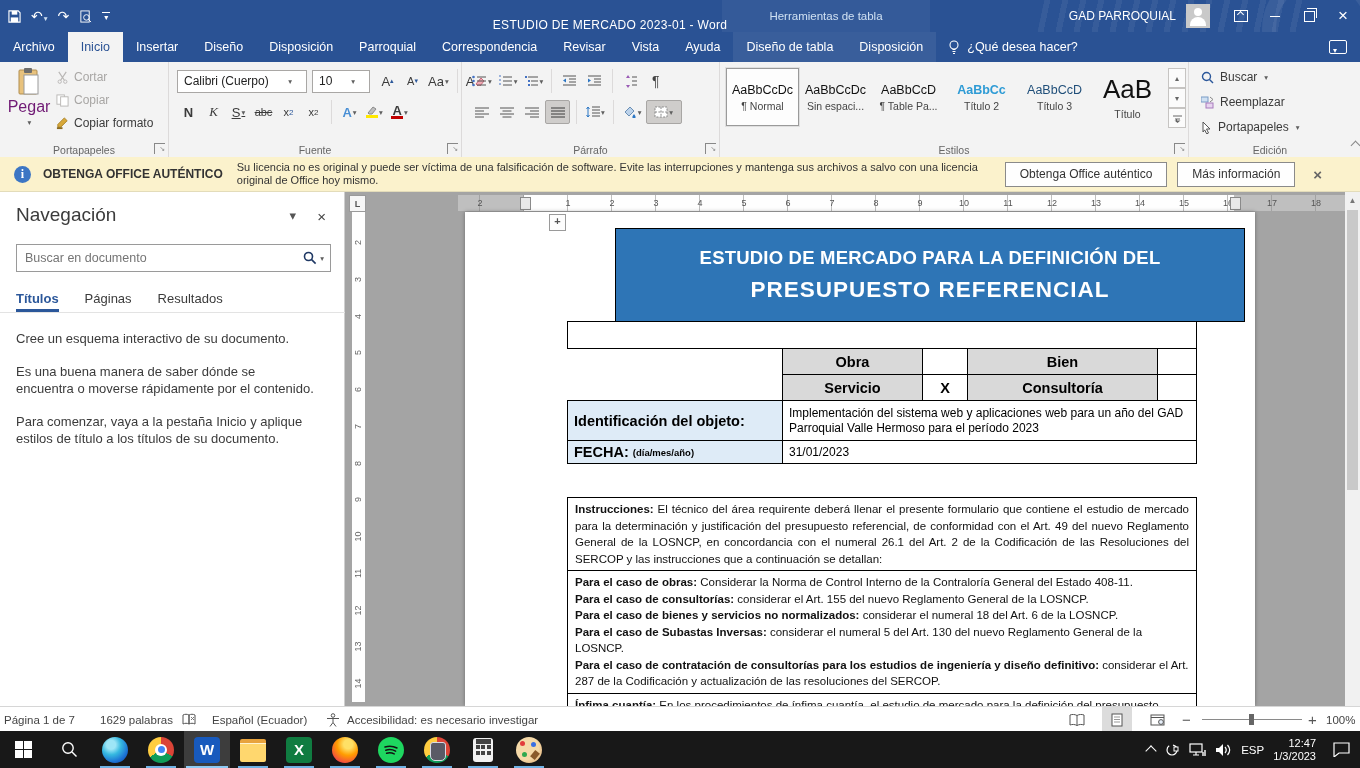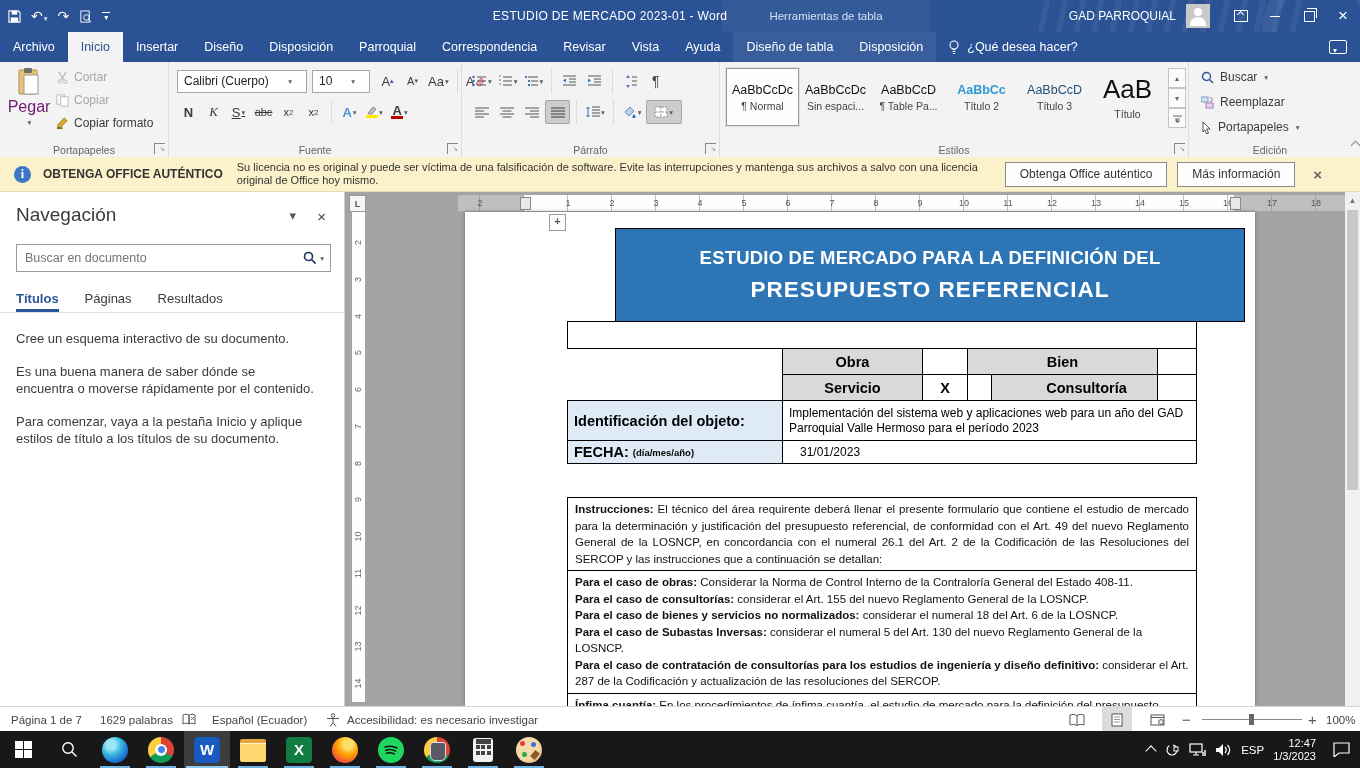--- a/index.html
+++ b/index.html
@@ -5,21 +5,21 @@
   html,body{margin:0;padding:0;width:1360px;height:768px;overflow:hidden;
     font-family:"Liberation Sans","DejaVu Sans",sans-serif;background:#a4a4a4;position:relative;}
   .abs{position:absolute;box-sizing:border-box;}
   
   #titlebar{left:0;top:0;width:1360px;height:32px;background:#2a5294;color:#fff;overflow:hidden;}
   #titlebar .deco1{position:absolute;right:60px;top:-40px;width:260px;height:120px;
     background:repeating-linear-gradient(90deg,rgba(255,255,255,.06) 0 6px,transparent 6px 18px);transform:skewX(-12deg);}
   #titlebar .deco2{position:absolute;right:-20px;top:-30px;width:90px;height:90px;border:14px solid rgba(255,255,255,.07);border-radius:50%;}
   .qat{position:absolute;left:8px;top:0;height:32px;display:flex;align-items:center;gap:10px;font-size:14px;}
   .qat .g{color:#fff;cursor:default;}
-  .title-center{position:absolute;left:330px;width:560px;top:0;height:32px;display:flex;align-items:center;justify-content:center;font-size:12px;letter-spacing:.3px;}
+  .title-center{position:absolute;left:330px;width:560px;top:0;height:32px;display:flex;align-items:flex-end;justify-content:center;font-size:12px;letter-spacing:.3px;}
   .tools-ctx{position:absolute;left:722px;top:0;width:208px;height:32px;display:flex;align-items:center;justify-content:center;
     font-size:11.5px;color:#cfe0f2;background:rgba(255,255,255,.05);}
   .tb-right{position:absolute;right:0;top:0;height:32px;display:flex;align-items:center;}
   .tb-user{font-size:12px;margin-right:10px;}
   .avatar{width:24px;height:24px;background:#c9c9c9;position:relative;margin-right:14px;}
   .avatar .head{position:absolute;left:8px;top:4px;width:8px;height:8px;border-radius:50%;background:#fff;}
   .avatar .body{position:absolute;left:4px;top:13px;width:16px;height:9px;border-radius:8px 8px 0 0;background:#fff;}
   .winbtn{width:34px;height:32px;display:flex;align-items:center;justify-content:center;color:#fff;font-size:14px;}
   .ic-min{width:10px;height:1px;background:#fff;display:inline-block;}
   .ic-restore{width:9px;height:9px;border:1px solid #fff;position:relative;display:inline-block;}
@@ -586,34 +586,34 @@
         <span>Bien</span>
       </div>
     <div class="cell c-white" style="left:692px;top:136px;width:40px;height:27px;"></div>
 
     <div class="cell c-gray" style="left:317px;top:162px;width:141px;height:27px;">
         <span>Servicio</span>
       </div>
     <div class="cell c-white" style="left:457px;top:162px;width:46px;height:27px;justify-content:center;font-weight:bold;">
         <span>X</span>
       </div>
-    <div class="cell c-gray" style="left:526px;top:162px;width:191px;height:27px;">
+    <div class="cell c-gray" style="left:502px;top:162px;width:191px;height:27px;">
         <span>Consultoría</span>
       </div>
     <div class="cell c-white" style="left:692px;top:162px;width:40px;height:27px;"></div>
 
     <div class="cell c-blue" style="left:102px;top:188px;width:216px;height:41px;">
         <span>Identificación del objeto:</span>
       </div>
     <div class="cell c-white" style="left:317px;top:188px;width:415px;height:41px;font-size:12px;font-weight:normal;line-height:15px;padding:2px 6px;">
         <span>Implementación del sistema web y aplicaciones web para un año del GAD Parroquial Valle Hermoso para el período 2023</span>
       </div>
 
     <div class="cell c-blue" style="left:102px;top:228px;width:216px;height:24px;"><span>FECHA:</span>&nbsp;<span style="font-size:9.5px;">(día/mes/año)</span></div>
-    <div class="cell c-white" style="left:317px;top:228px;width:415px;height:24px;font-size:12px;font-weight:normal;padding-left:17px;">
+    <div class="cell c-white" style="left:317px;top:228px;width:415px;height:24px;font-size:12px;font-weight:normal;padding-left:6px;">
         <span>31/01/2023</span>
       </div>
 
     <div class="instr">
       <section>
         <b>Instrucciones:</b><span> El técnico del área requirente deberá llenar el presente formulario que contiene el estudio de mercado para la determinación y justificación del presupuesto referencial, de conformidad con el Art. 49 del nuevo Reglamento General de la LOSNCP, en concordancia con el numeral 26.1 del Art. 2 de la Codificación de las Resoluciones del SERCOP y las instrucciones que a continuación se detallan:</span>
       </section>
       <section>
         <div><b>Para el caso de obras:</b><span> Considerar la Norma de Control Interno de la Contraloría General del Estado 408-11.</span></div>
         <div><b>Para el caso de consultorías:</b><span> considerar el Art. 155 del nuevo Reglamento General de la LOSNCP.</span></div>
@@ -628,21 +628,21 @@
     </div>
   </div>
 
   <div class="vscroll">
     <span class="arr">▲</span>
     <span class="thumb"></span>
   </div>
 </div>
 
 <div class="abs" id="statusbar">
-  <span class="sb" style="left:11px;text-align:right;">Página 1 de 7</span>
+  <span class="sb" style="left:4px;text-align:right;">Página 1 de 7</span>
   <span class="sb" style="left:100px;">1629 palabras</span>
   <span class="sb" style="left:182px;">
     <svg width="15" height="13" viewBox="0 0 15 13">
         <path d="M1 2c2-1 4-1 6 0v9c-2-1-4-1-6 0zM13 2c-2-1-4-1-6 0v9c2-1 4-1 6 0z" fill="#fff" stroke="#555"></path>
         <path d="M9 4l3 3M12 4L9 7" stroke="#777"></path>
       </svg>
   </span>
   <span class="sb" style="left:212px;">Español (Ecuador)</span>
   <span class="sb" style="left:326px;">
     <svg width="14" height="14" viewBox="0 0 14 14">

